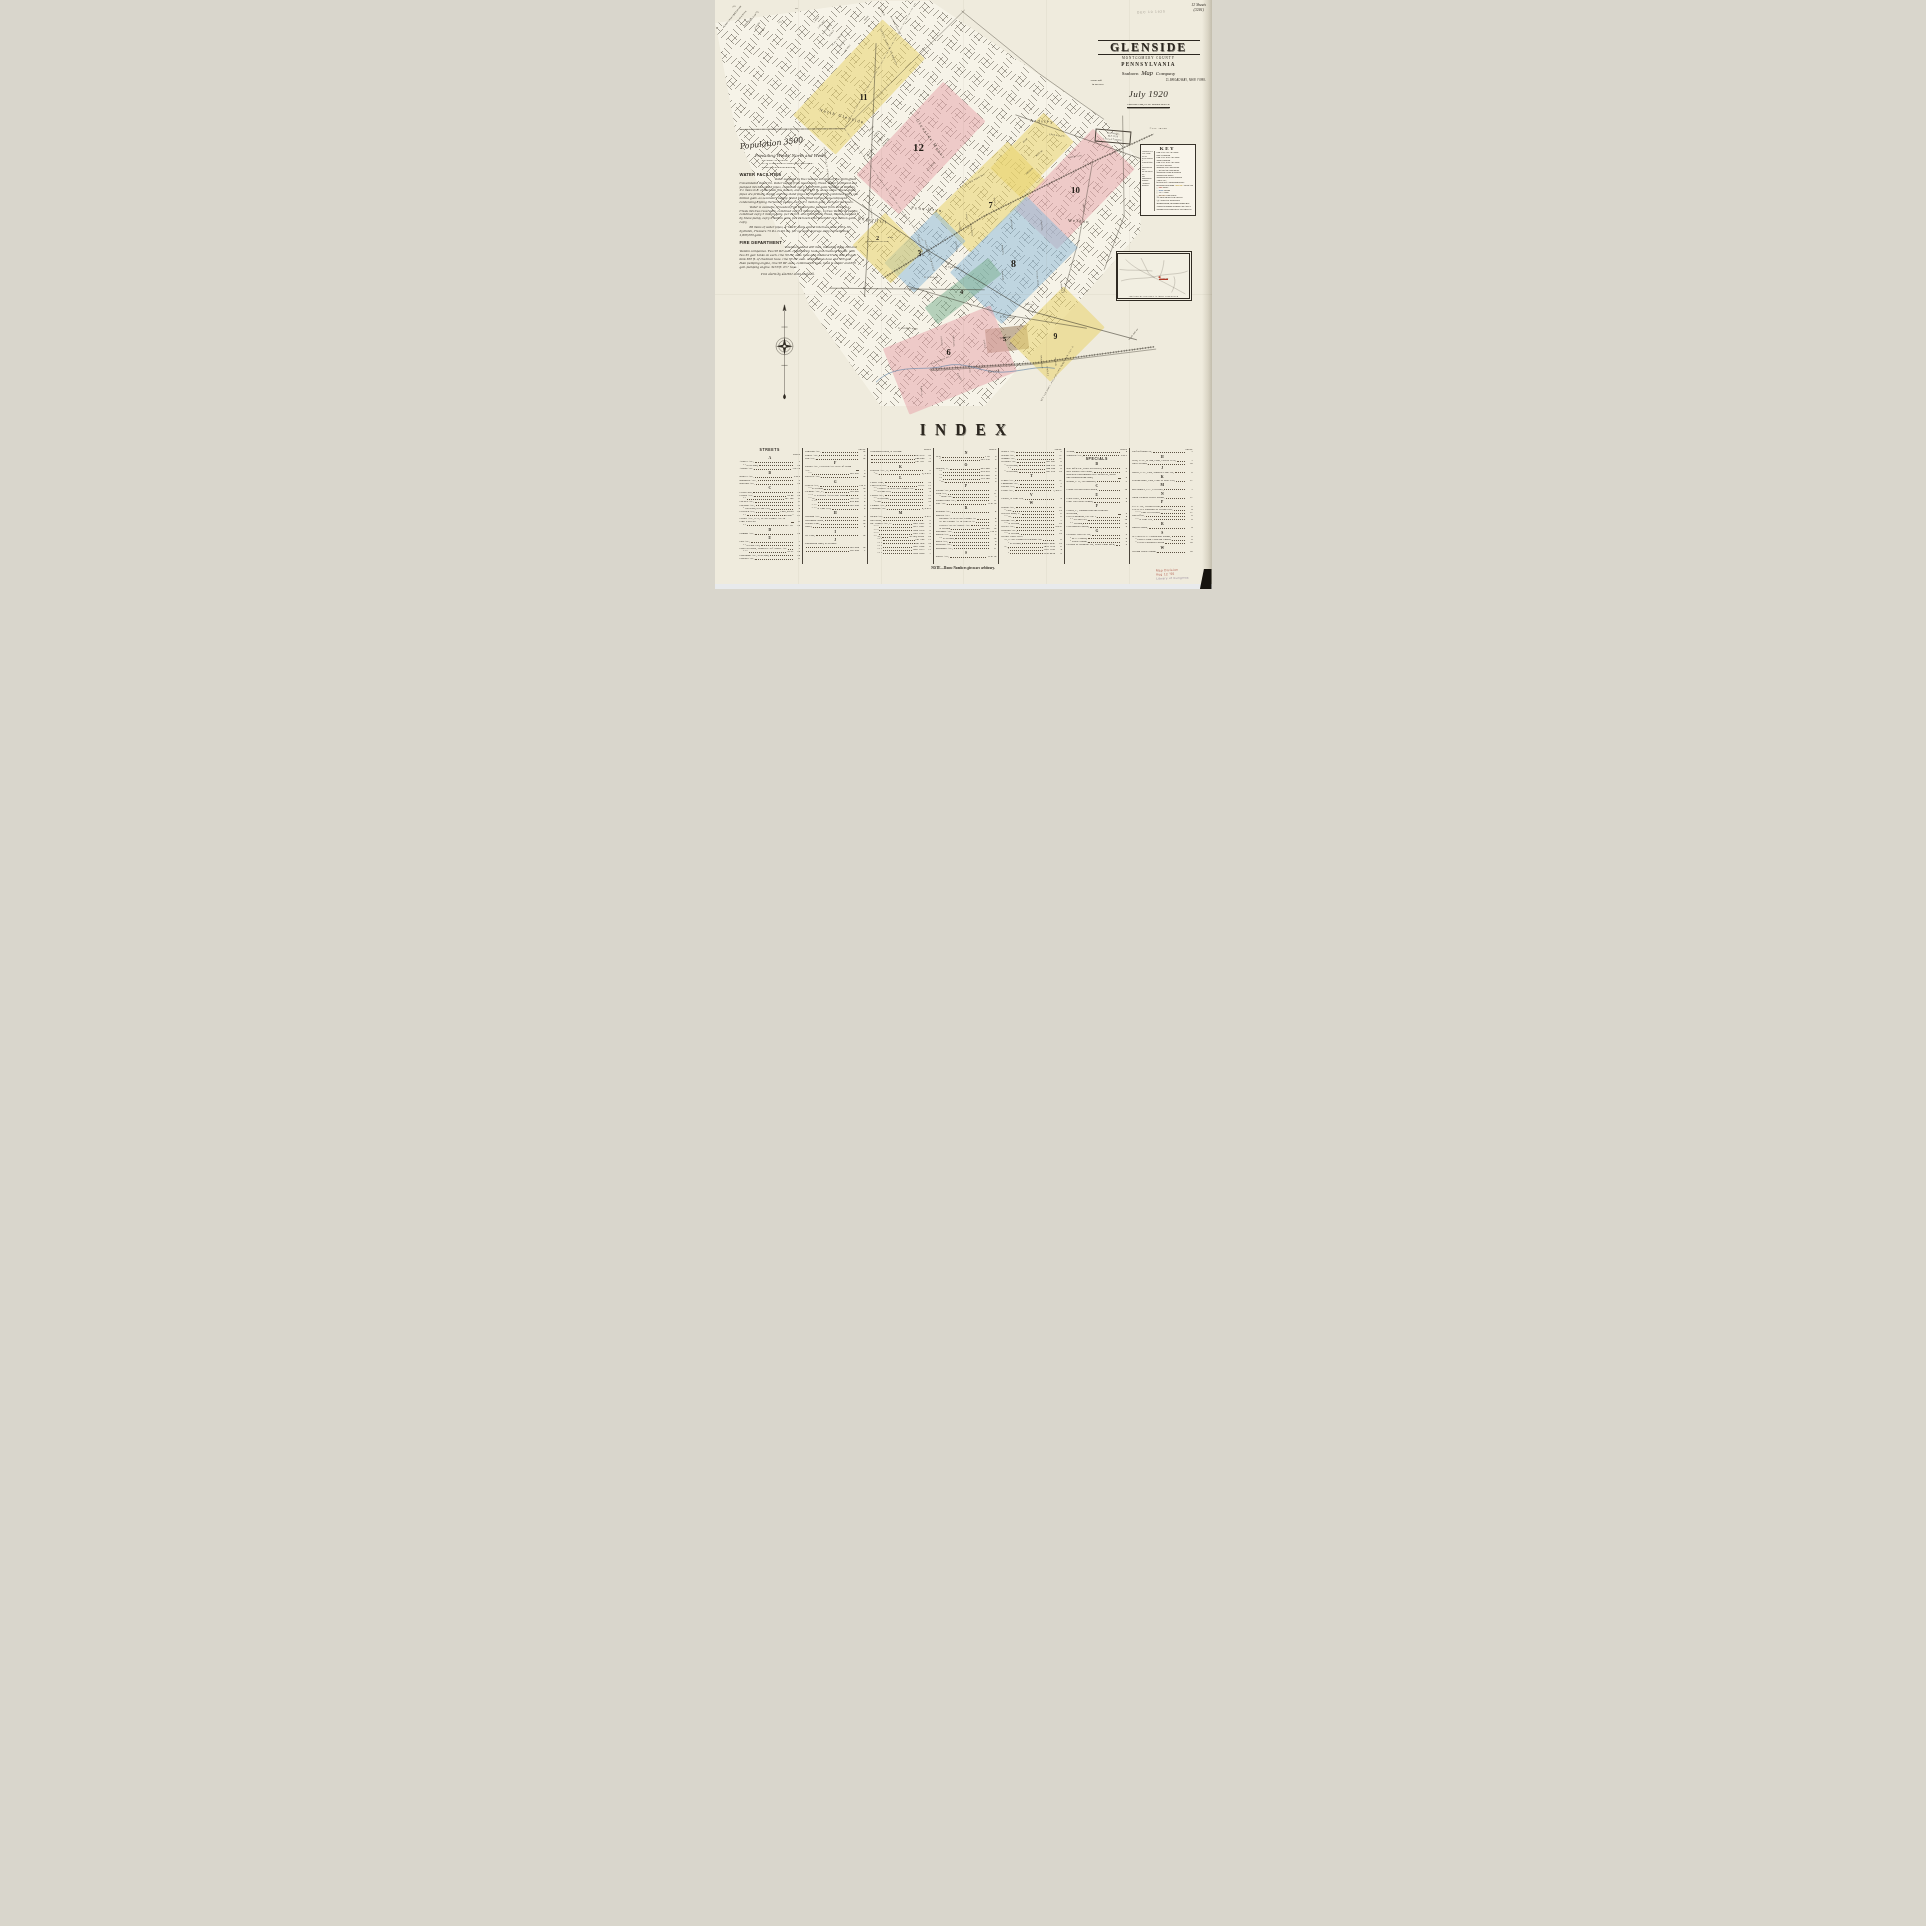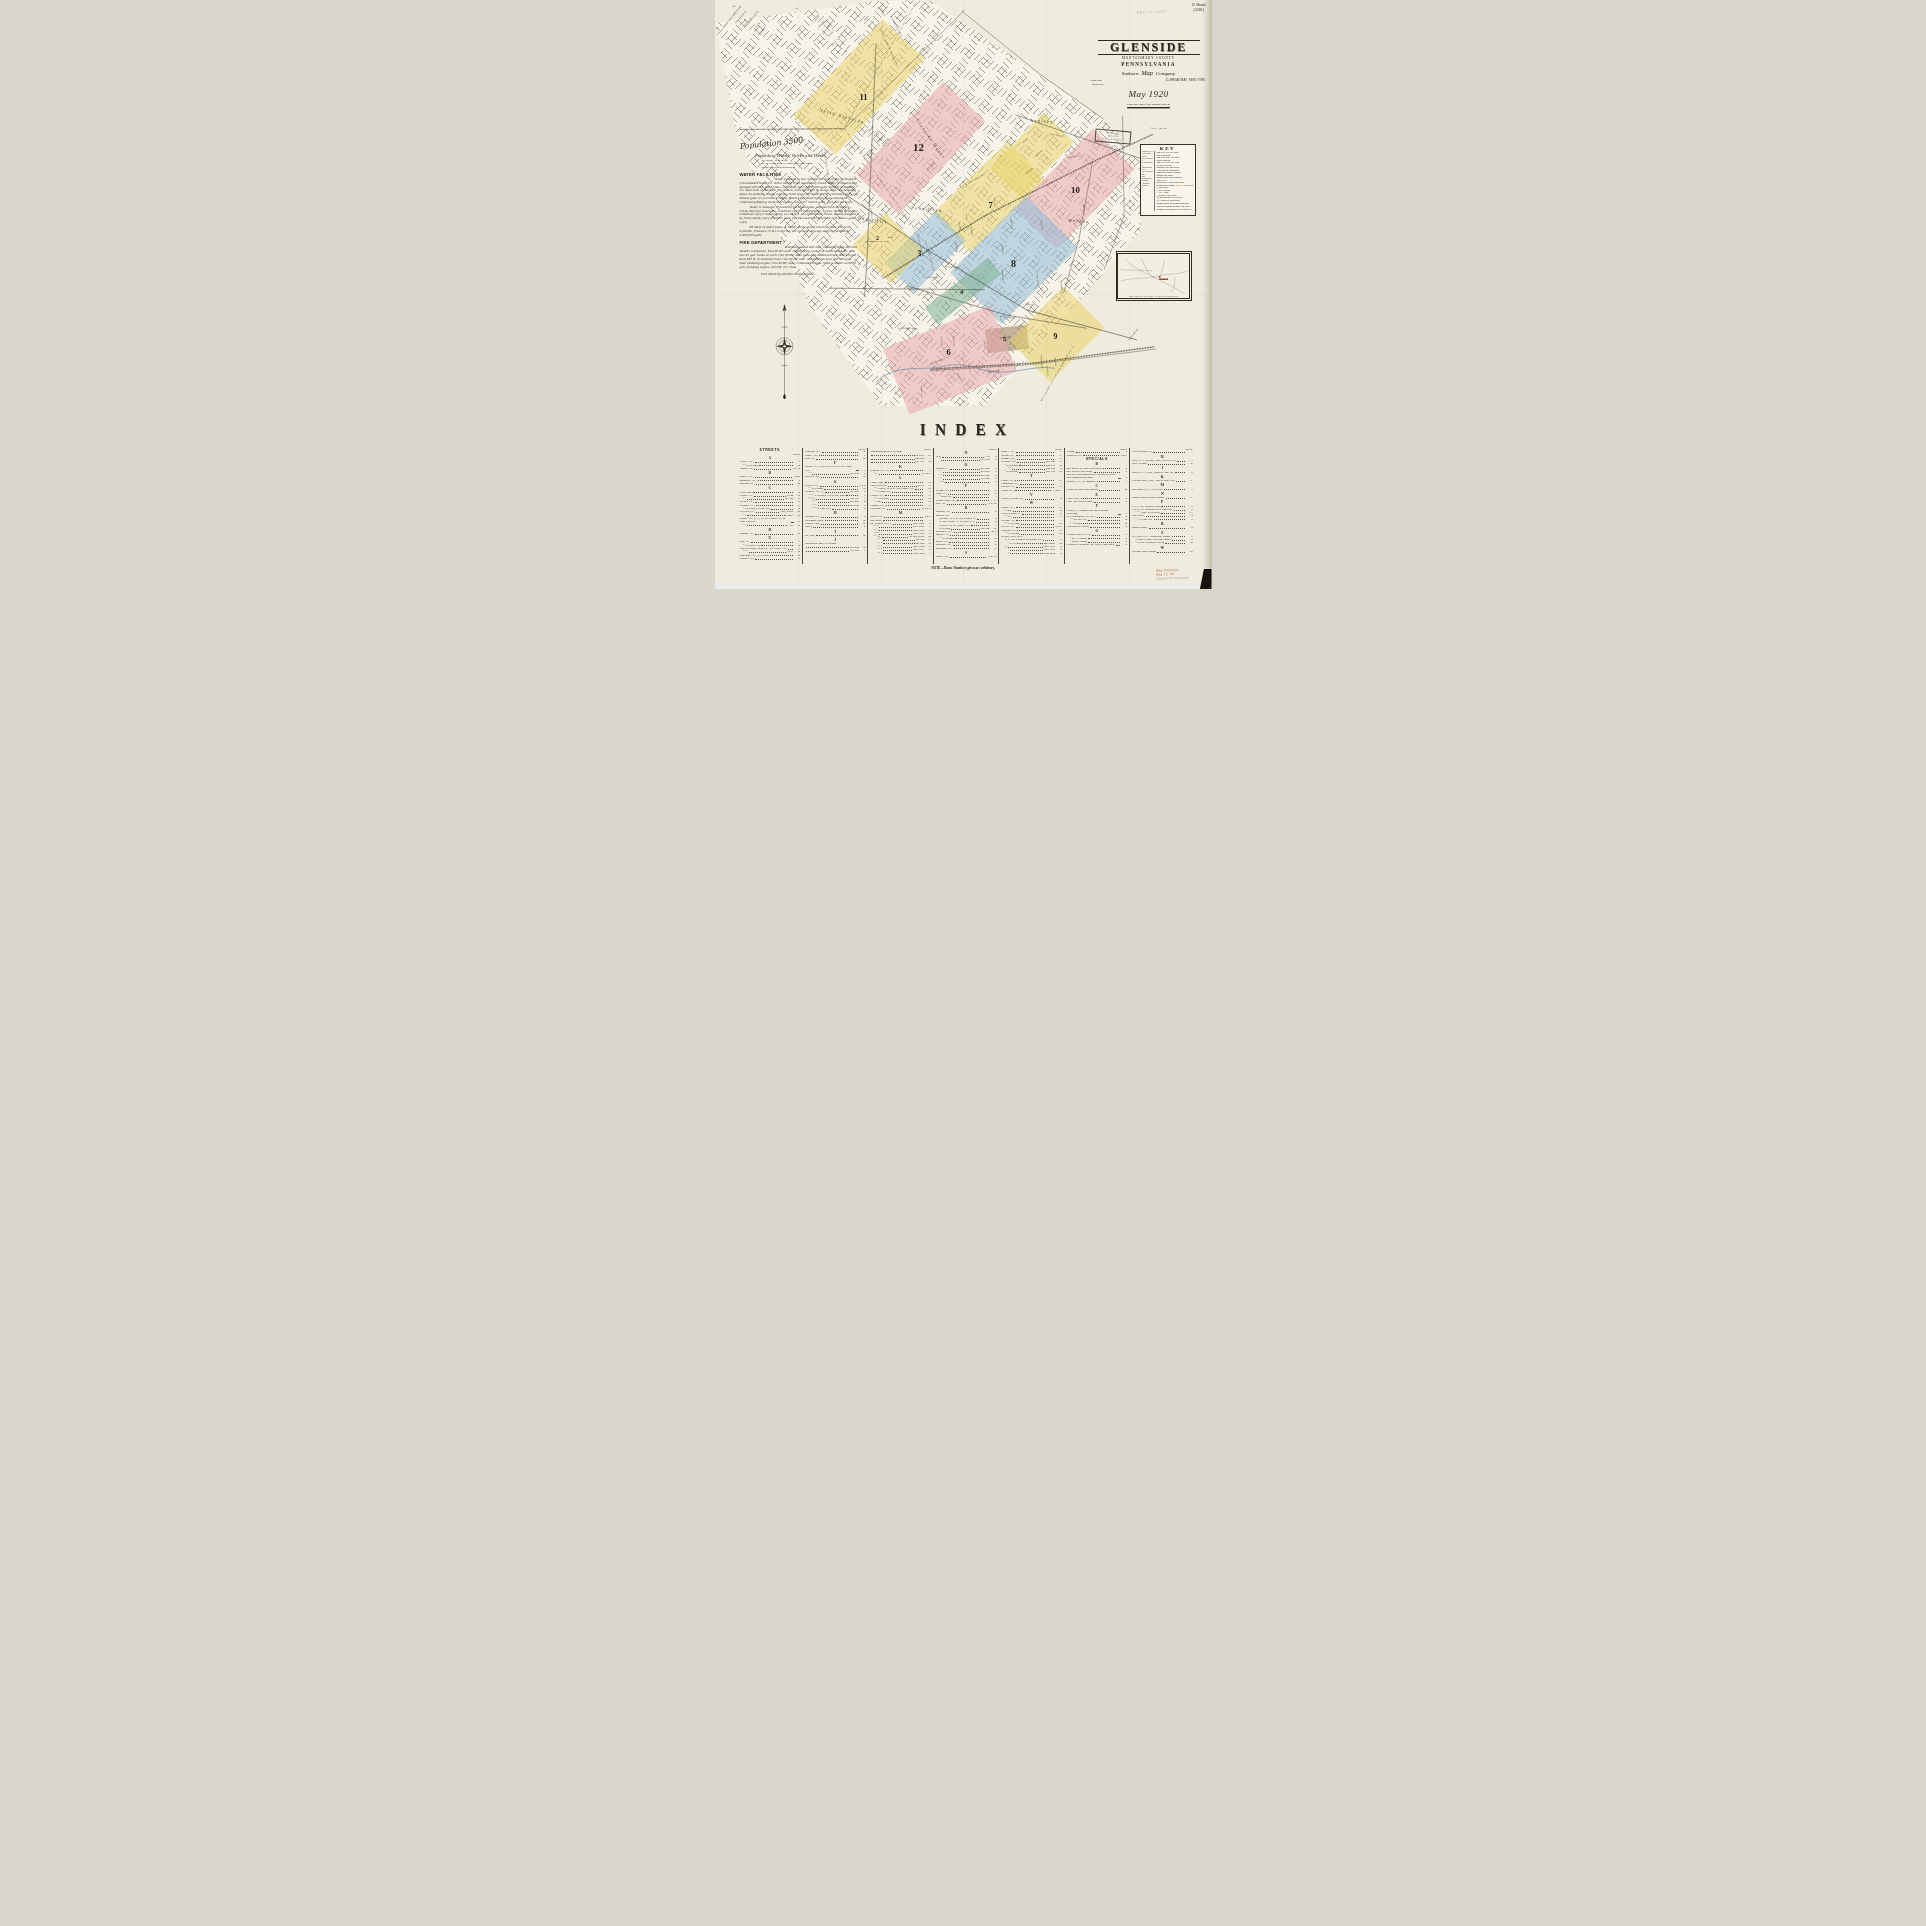--- a/index.html
+++ b/index.html
@@ -275,21 +275,21 @@
       <span class="mapword">Map</span>
       <span>Company</span>
     </div>
     <div class="scale-row">
       <div class="scale-left">
         <span>Scale 50ft</span><br>
         &nbsp;&nbsp;<span>to an inch</span>
       </div>
       <div class="addr">11.BROADWAY, NEW YORK.</div>
     </div>
-    <div class="july">May 1920</div>
+    <div class="july">July 1920</div>
     <div class="copyright">Copyright 1920, by the Sanborn Map Co.</div>
   </div>
   <div class="clf">©ClF 34328</div>
   <div class="lc-stamp">
     <span>Map Division,</span><br>
     <span>DEC 22'20</span><br>
     <span>Library of Congress</span>
   </div>
 
   <div class="keybox">

